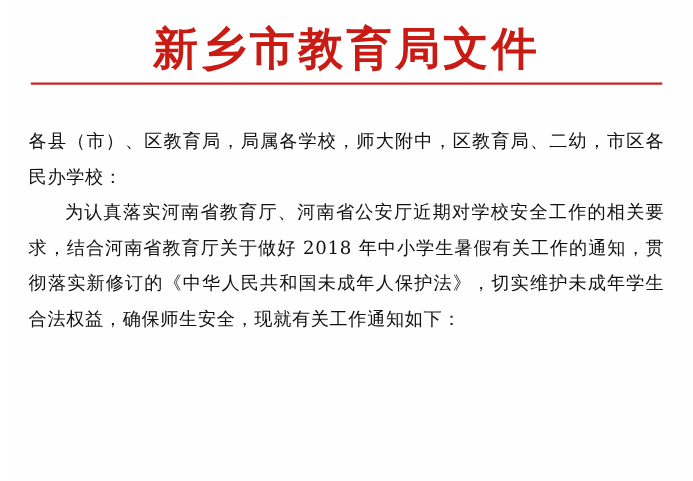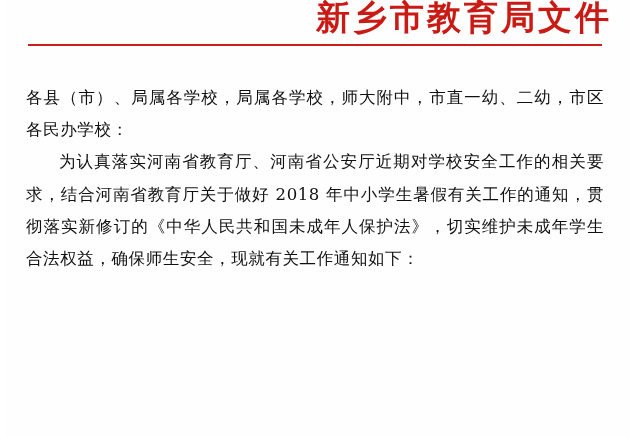--- a/index.html
+++ b/index.html
@@ -15,28 +15,28 @@
   }
   .page {
     position: relative;
     width: 630px;
     height: 437px;
     box-sizing: border-box;
     background: #fefefe;
     padding: 0 18px;
   }
   .doc-title {
-    text-align: right;
+    text-align: center;
     color: #c91a13;
     font-family: "DejaVu Serif", "Liberation Serif", serif;
     font-weight: bold;
-    font-size: 34px;
+    font-size: 41px;
     letter-spacing: 3px;
     line-height: 1;
-    padding-top: 0;
+    padding-top: 24px;
     padding-bottom: 6px;
     white-space: nowrap;
   }
   .red-rule {
     height: 2px;
     background: #c9201a;
     margin: 4px 10px 0 10px;
   }
   .subject {
     text-align: center;
@@ -77,16 +77,16 @@
 
 <div class="page">
   <div class="side-bar-left"></div>
 
   <div class="doc-title">新乡市教育局文件</div>
 
   <div class="red-rule"></div>
 
 
   <div class="body-text">
-    <p class="para">各县（市）、局属各学校，局属各学校，师大附中，市直一幼、二幼，市区各民办学校：</p>
+    <p class="para">各县（市）、区教育局，局属各学校，师大附中，区教育局、二幼，市区各民办学校：</p>
     <p class="para indent">为认真落实河南省教育厅、河南省公安厅近期对学校安全工作的相关要求，结合河南省教育厅关于做好 2018 年中小学生暑假有关工作的通知，贯彻落实新修订的《中华人民共和国未成年人保护法》，切实维护未成年学生合法权益，确保师生安全，现就有关工作通知如下：</p>
   </div>
 </div>
 
 </body></html>

